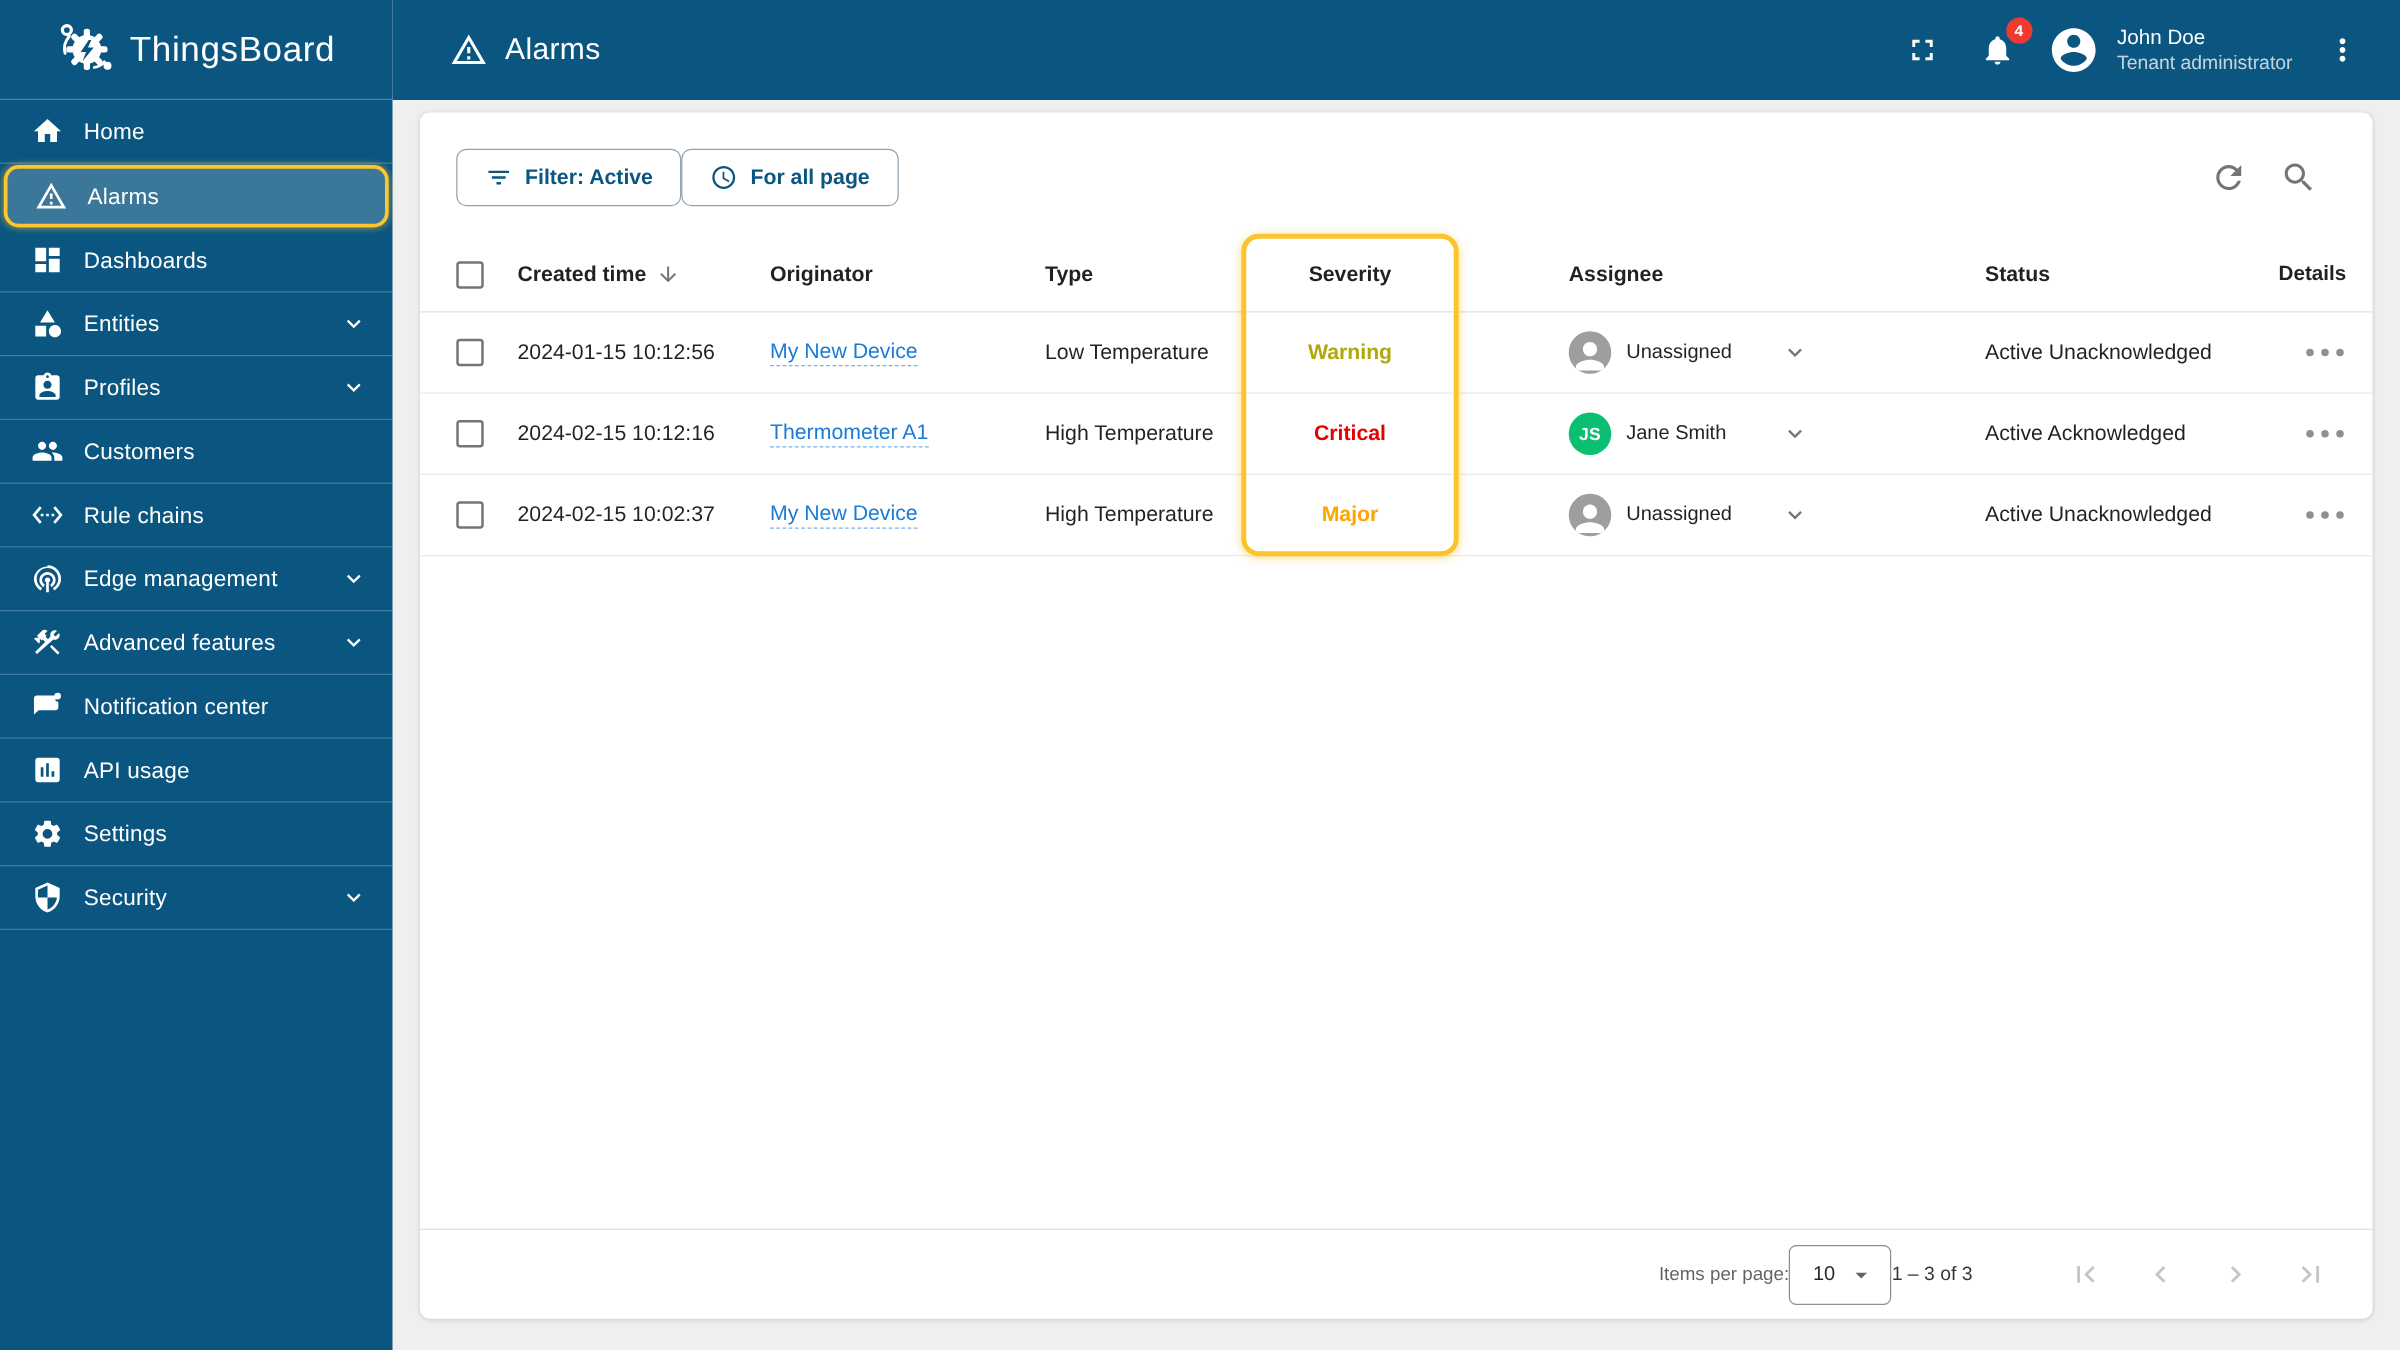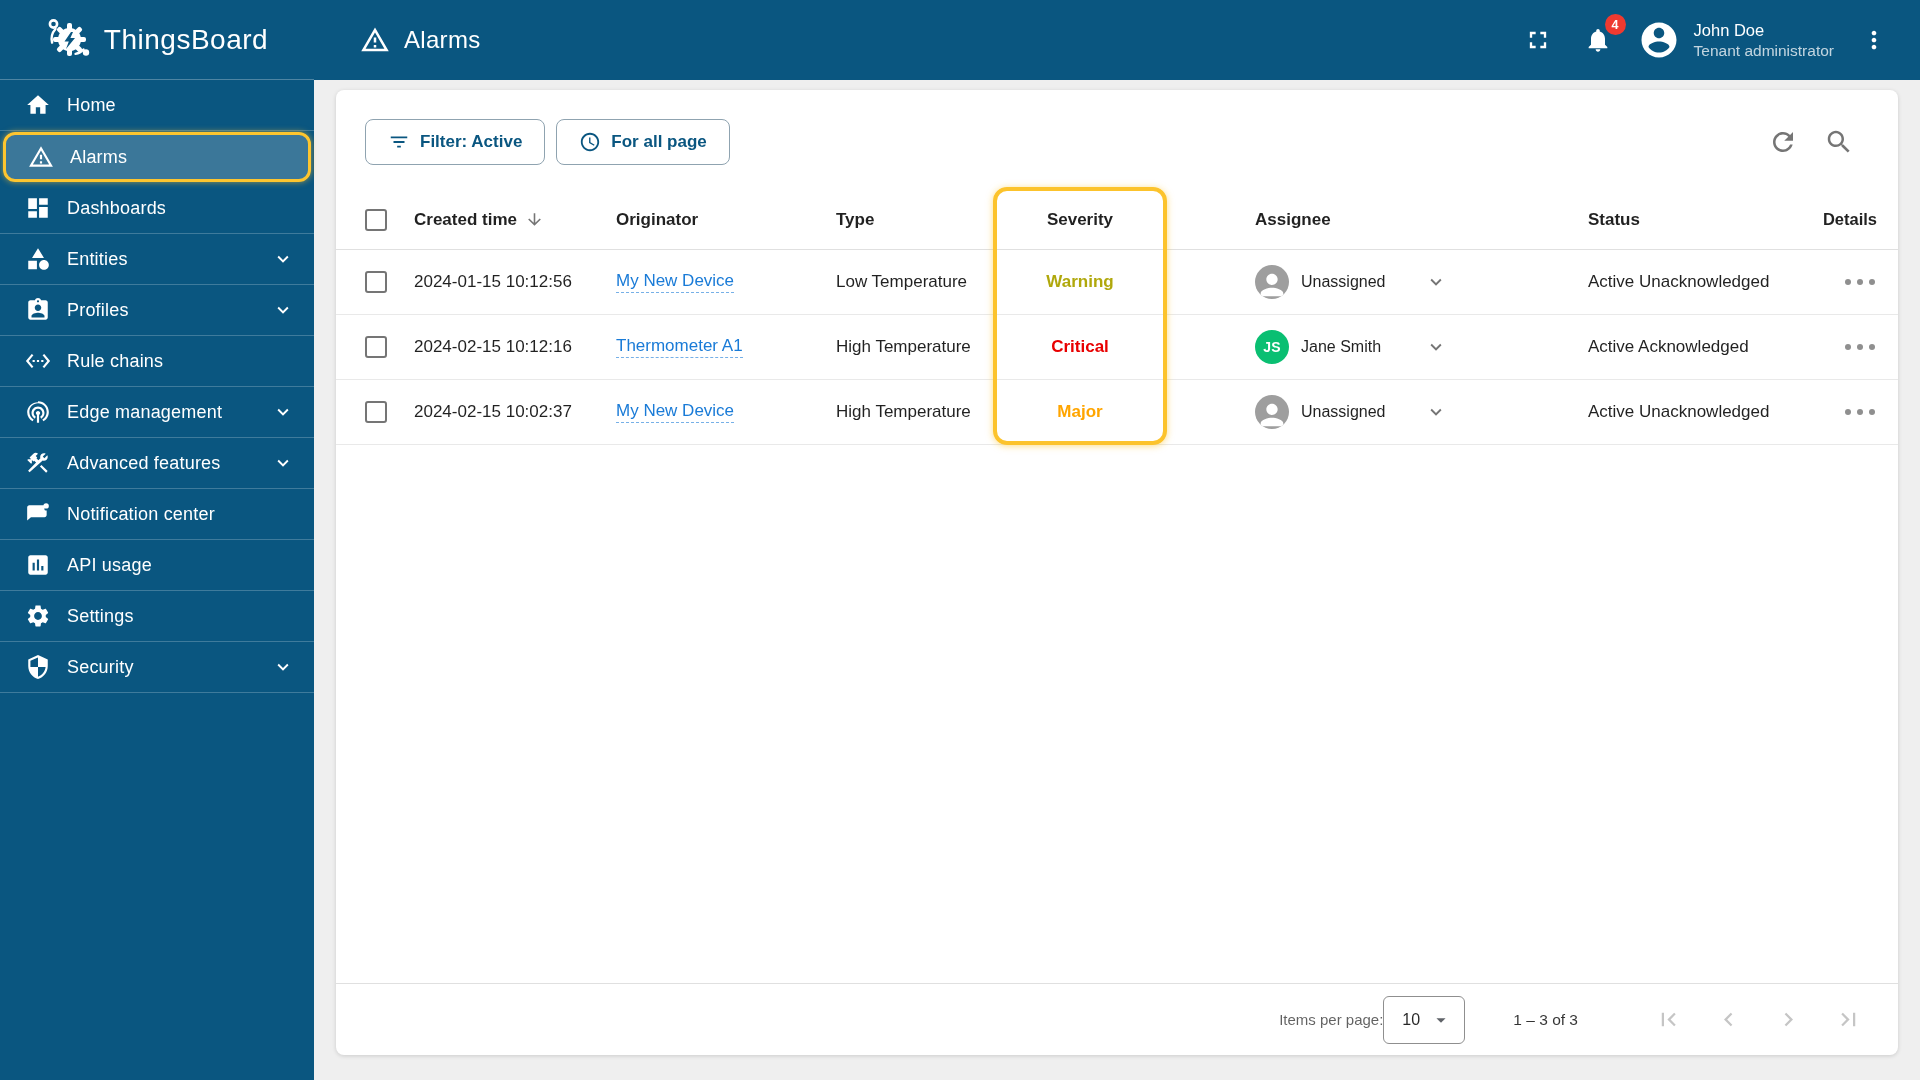--- a/index.html
+++ b/index.html
@@ -33,21 +33,21 @@
   .user-block svg { width:42px; height:42px; fill:#fff; }
   .user-texts { display:flex; flex-direction:column; line-height:1.25; }
   .user-name { font-size:16.5px; color:#fff; }
   .user-role { font-size:15.5px; color:rgba(255,255,255,.75); }
 
   
   .content { position:absolute; left:314px; top:80px; right:0; bottom:0; }
   .card { position:absolute; left:22px; right:22px; top:10px; height:965px; background:#fff; border-radius:8px; box-shadow:0 1px 4px rgba(0,0,0,.15); }
 
   .toolbar { display:flex; align-items:flex-start; justify-content:space-between; padding:29px 30px 0 29px; height:100px; }
-  .toolbar-left { display:flex; gap:11px; }
+  .toolbar-left { display:flex; }
   .pill-btn { display:flex; align-items:center; gap:10px; height:46px; padding:0 22px; background:#fff; border:1px solid #8fa3b0; border-radius:8px; color:var(--primary,#0a5680); font-family:inherit; font-size:17px; font-weight:700; cursor:pointer; }
   .pill-btn svg { width:22px; height:22px; fill:var(--primary,#0a5680); }
   .toolbar-right { display:flex; gap:26px; padding-top:8px; padding-right:14px; }
   .gray-icon-btn { background:none; border:none; cursor:pointer; }
   .gray-icon-btn svg { width:30px; height:30px; fill:#757575; }
 
   
   .table-wrap { position:relative; }
   .trow { display:grid; grid-template-columns:78px 202px 220px 157px 174px 421px 218px auto; align-items:center; }
   .thead { height:60px; border-bottom:1px solid #e0e0e0; font-size:16.5px; font-weight:700; }
@@ -70,21 +70,21 @@
   .c-details { justify-content:flex-end; padding-right:21px; }
   .dots { display:flex; gap:6px; cursor:pointer; padding:6px 2px; }
   .dots i { width:6px; height:6px; border-radius:50%; background:#8f8f8f; }
   .thead .c-details { font-size:16.5px; }
 
   .severity-highlight { position:absolute; left:657px; top:-3px; width:174px; height:258px; border:4px solid #fcc32c; border-radius:14px; box-shadow:0 1px 7px rgba(251,193,36,.55); pointer-events:none; }
 
   
   .paginator { position:absolute; left:0; right:0; bottom:0; height:72px; border-top:1px solid #e0e0e0; display:flex; align-items:center; justify-content:flex-end; padding-right:28px; color:rgba(0,0,0,.62); font-size:15px; }
   .ipp-label { }
-  .page-size { width:82px; height:48px; border:1px solid #8f8f8f; border-radius:6px; display:flex; align-items:center; justify-content:space-between; padding:0 12px 0 18px; margin-right:48px; cursor:pointer; color:rgba(0,0,0,.85); font-size:16px; }
+  .page-size { width:82px; height:48px; border:1px solid #8f8f8f; border-radius:6px; display:flex; align-items:center; justify-content:space-between; padding:0 12px 0 18px; cursor:pointer; color:rgba(0,0,0,.85); font-size:16px; }
   .page-size svg { width:22px; height:22px; fill:#5f6368; }
   .range-label { margin-right:52px; color:rgba(0,0,0,.8); font-size:15.5px; }
   .pager-btn { width:44px; height:44px; background:none; border:none; display:flex; align-items:center; justify-content:center; margin-left:16px; }
   .pager-btn svg { width:27px; height:27px; fill:#c5c5c5; }
 </style>
 </head>
 <body>
 
 <div class="app">
 
@@ -148,20 +148,27 @@
   <div class="nav-item expandable">
     <svg class="nav-ic" viewBox="0 0 24 24">
             <path d="M19 3h-4.18C14.4 1.84 13.3 1 12 1c-1.3 0-2.4.84-2.82 2H5c-1.1 0-2 .9-2 2v14c0 1.1.9 2 2 2h14c1.1 0 2-.9 2-2V5c0-1.1-.9-2-2-2zm-7 0c.55 0 1 .45 1 1s-.45 1-1 1-1-.45-1-1 .45-1 1-1zm0 4c1.66 0 3 1.34 3 3s-1.34 3-3 3-3-1.34-3-3 1.34-3 3-3zm6 12H6v-1.4c0-2 4-3.1 6-3.1s6 1.1 6 3.1V19z"></path>
           </svg>
     <span class="nav-label">Profiles</span>
     <svg class="nav-chevron" viewBox="0 0 24 24">
             <path d="M16.59 8.59L12 13.17 7.41 8.59 6 10l6 6 6-6z"></path>
           </svg>
   </div>
 
+  <div class="nav-item">
+    <svg class="nav-ic" viewBox="0 0 24 24">
+            <path d="M16 11c1.66 0 2.99-1.34 2.99-3S17.66 5 16 5c-1.66 0-3 1.34-3 3s1.34 3 3 3zm-8 0c1.66 0 2.99-1.34 2.99-3S9.66 5 8 5C6.34 5 5 6.34 5 8s1.34 3 3 3zm0 2c-2.33 0-7 1.17-7 3.5V19h14v-2.5c0-2.33-4.67-3.5-7-3.5zm8 0c-.29 0-.62.02-.97.05 1.16.84 1.97 1.97 1.97 3.45V19h6v-2.5c0-2.33-4.67-3.5-7-3.5z"></path>
+          </svg>
+    <span class="nav-label">Customers</span>
+
+  </div>
 
   <div class="nav-item">
     <svg class="nav-ic" viewBox="0 0 24 24">
             <path d="M7.77 6.76L6.23 5.48.82 12l5.41 6.52 1.54-1.28L3.42 12l4.35-5.24zM7 13h2v-2H7v2zm10-2h-2v2h2v-2zm-6 2h2v-2h-2v2zm6.77-7.52l-1.54 1.28L20.58 12l-4.35 5.24 1.54 1.28L23.18 12l-5.41-6.52z"></path>
           </svg>
     <span class="nav-label">Rule chains</span>
 
   </div>
 
   <div class="nav-item expandable">

